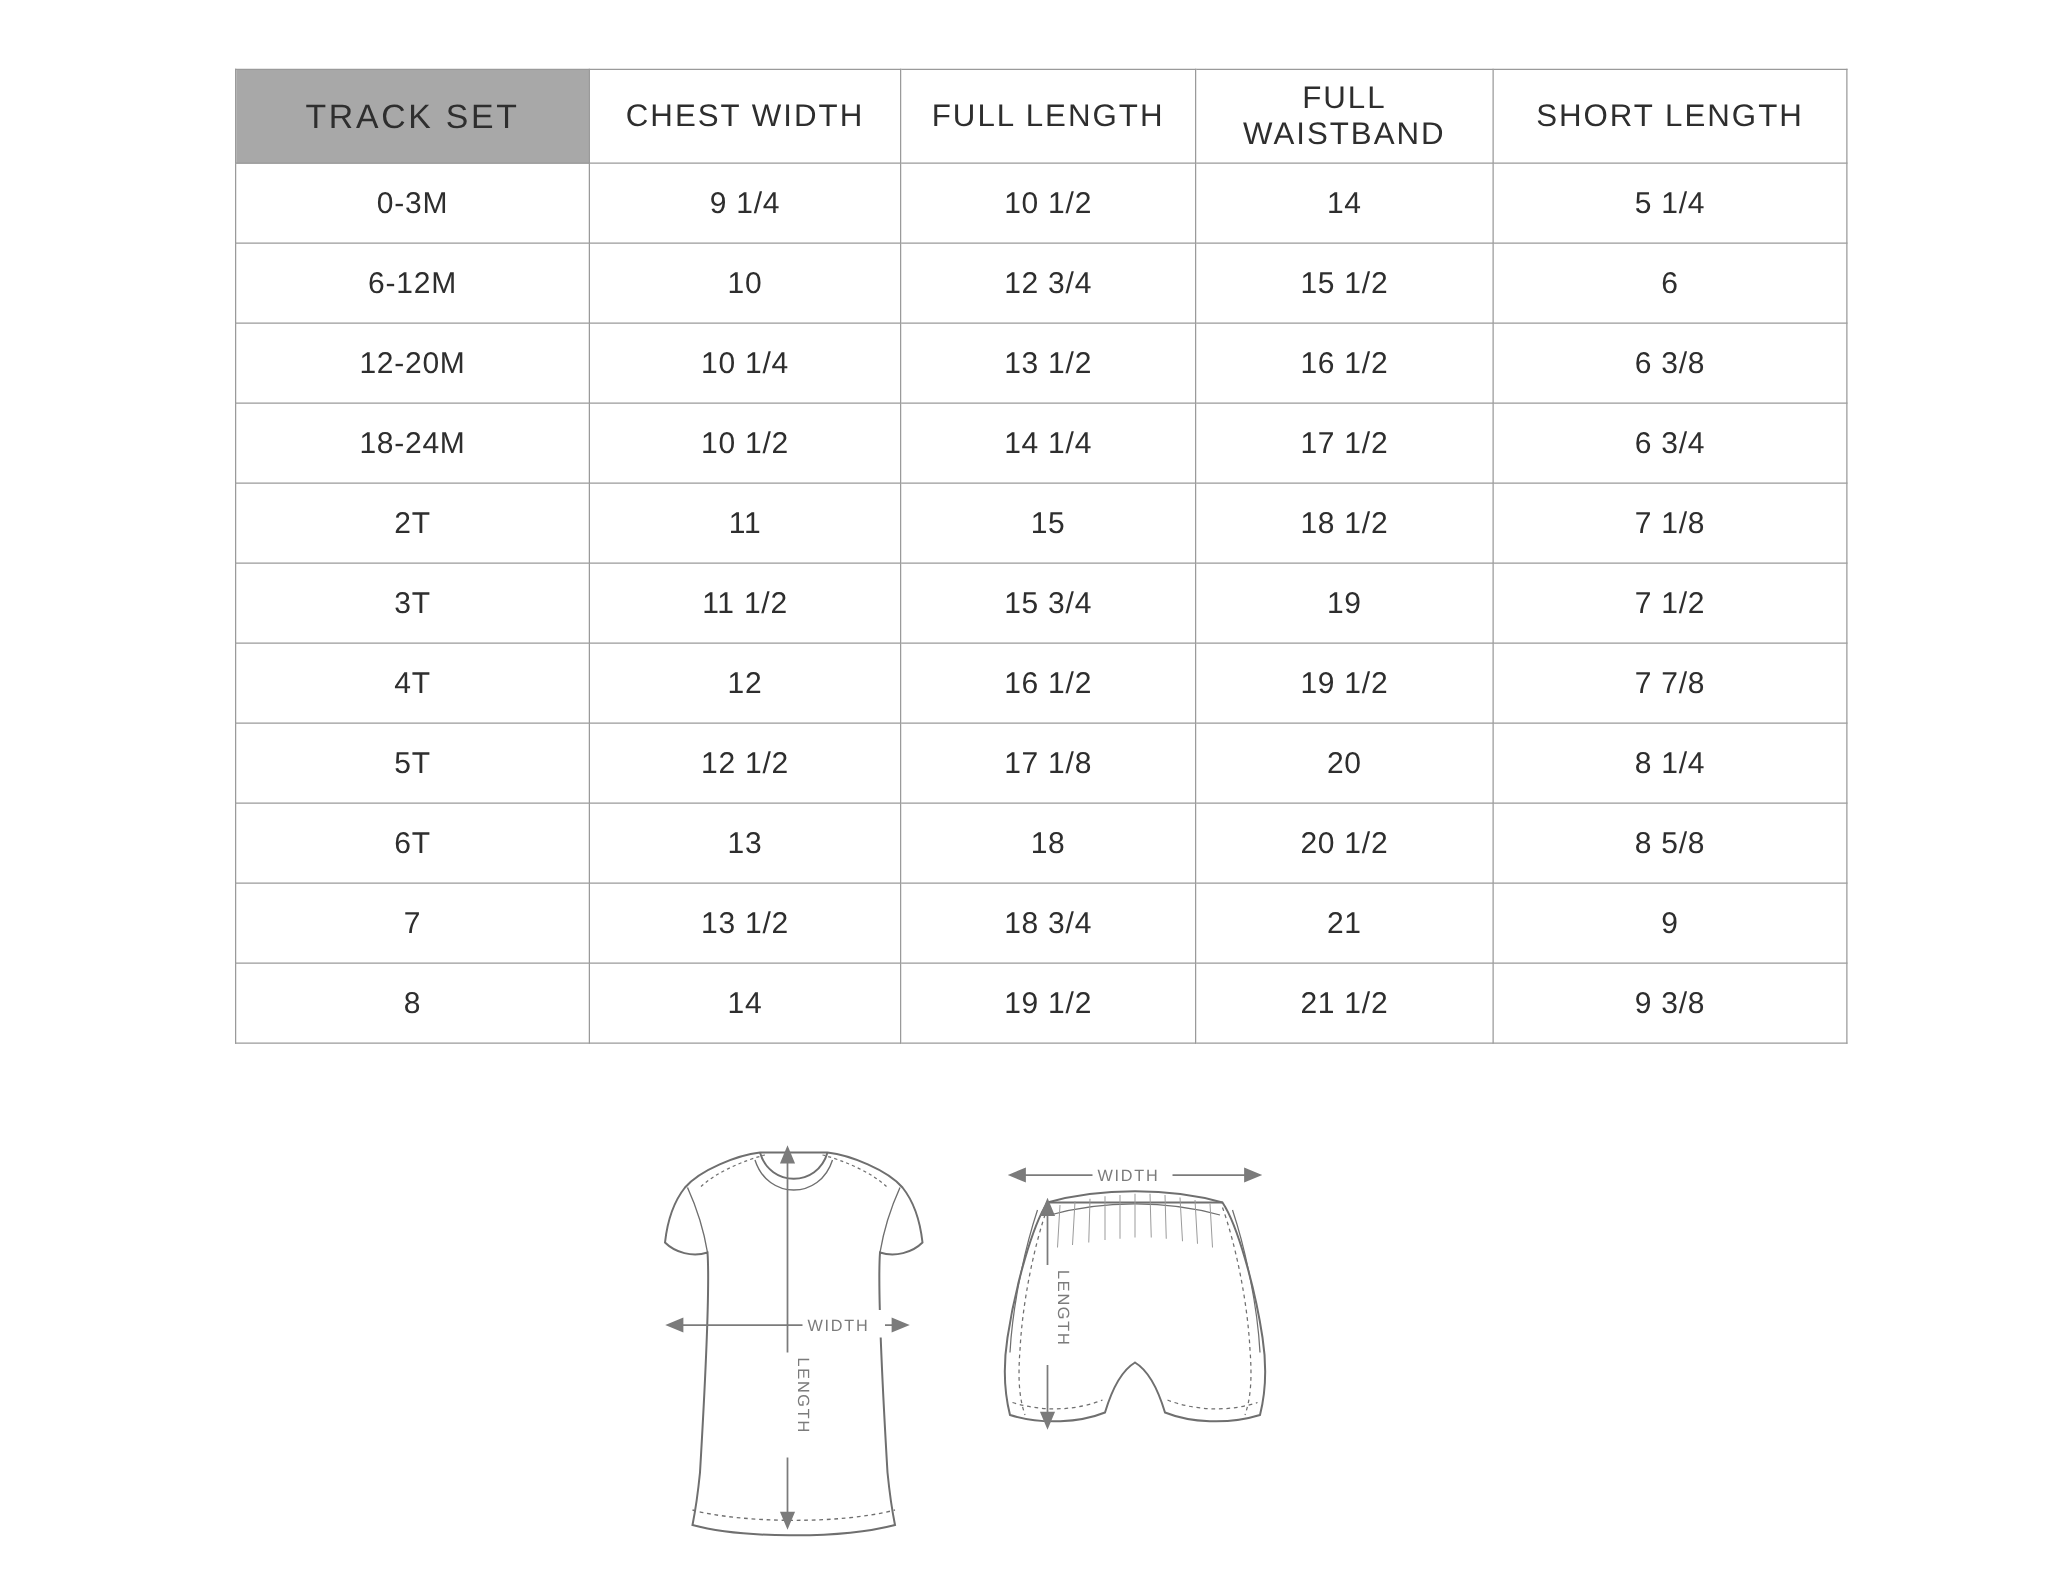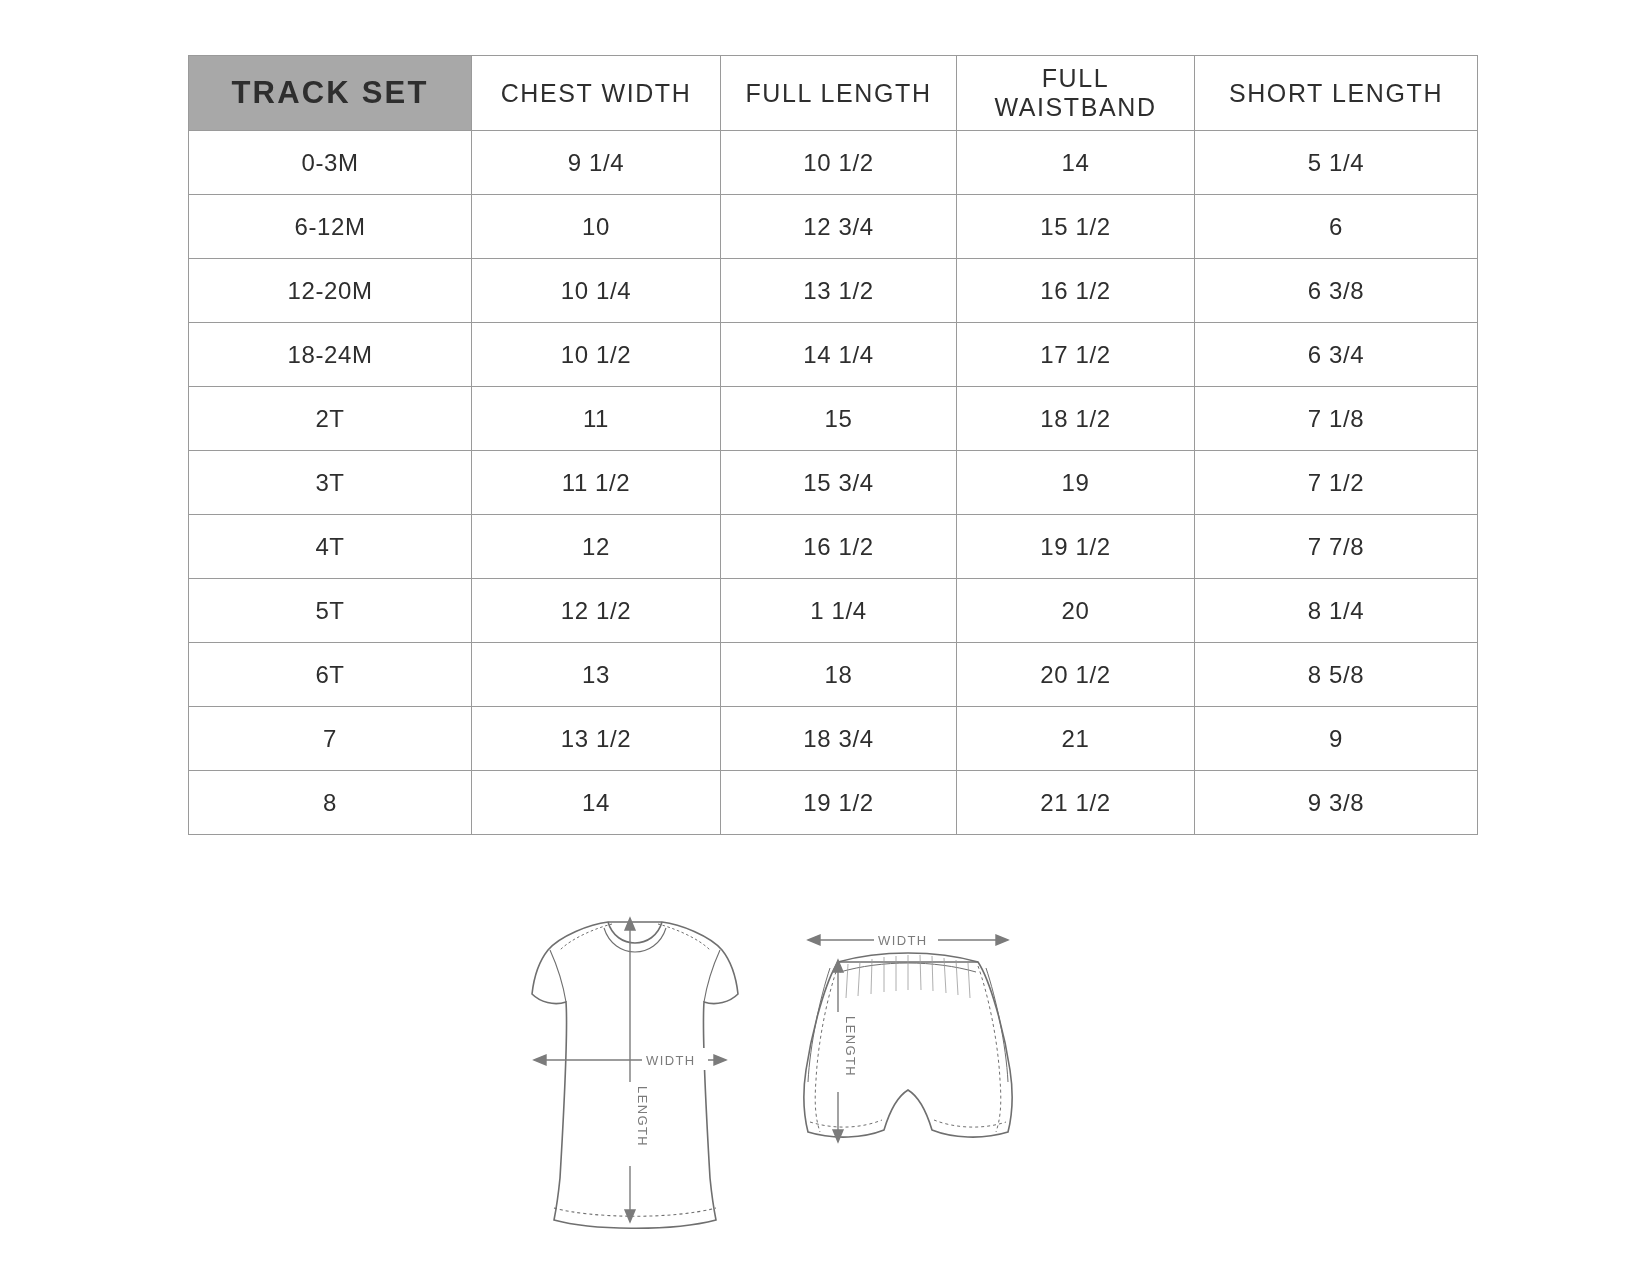--- a/index.html
+++ b/index.html
@@ -42,23 +42,22 @@
   }
   table.size-table thead th {
     height: 72px;
     font-size: 25px;
     letter-spacing: 1.6px;
     background: #ffffff;
   }
   table.size-table thead th.first-col {
     background: #a8a8a8;
     color: #2e2e2e;
-    font-size: 31px;
+    font-size: 27px;
     letter-spacing: 2.2px;
-    font-weight: bold;
   }
   table.size-table tbody td {
     height: 61px;
     font-size: 24px;
     letter-spacing: 0.6px;
   }
   table.size-table tbody td.first-col {
     font-size: 24px;
     margin-left: 16px;
   }
@@ -158,21 +157,21 @@
         <tr>
           <td class="first-col">4T</td>
           <td>12</td>
           <td>16 1/2</td>
           <td>19 1/2</td>
           <td>7 7/8</td>
         </tr>
         <tr>
           <td class="first-col">5T</td>
           <td>12 1/2</td>
-          <td>1 1/4</td>
+          <td>17 1/8</td>
           <td>20</td>
           <td>8 1/4</td>
         </tr>
         <tr>
           <td class="first-col">6T</td>
           <td>13</td>
           <td>18</td>
           <td>20 1/2</td>
           <td>8 5/8</td>
         </tr>

